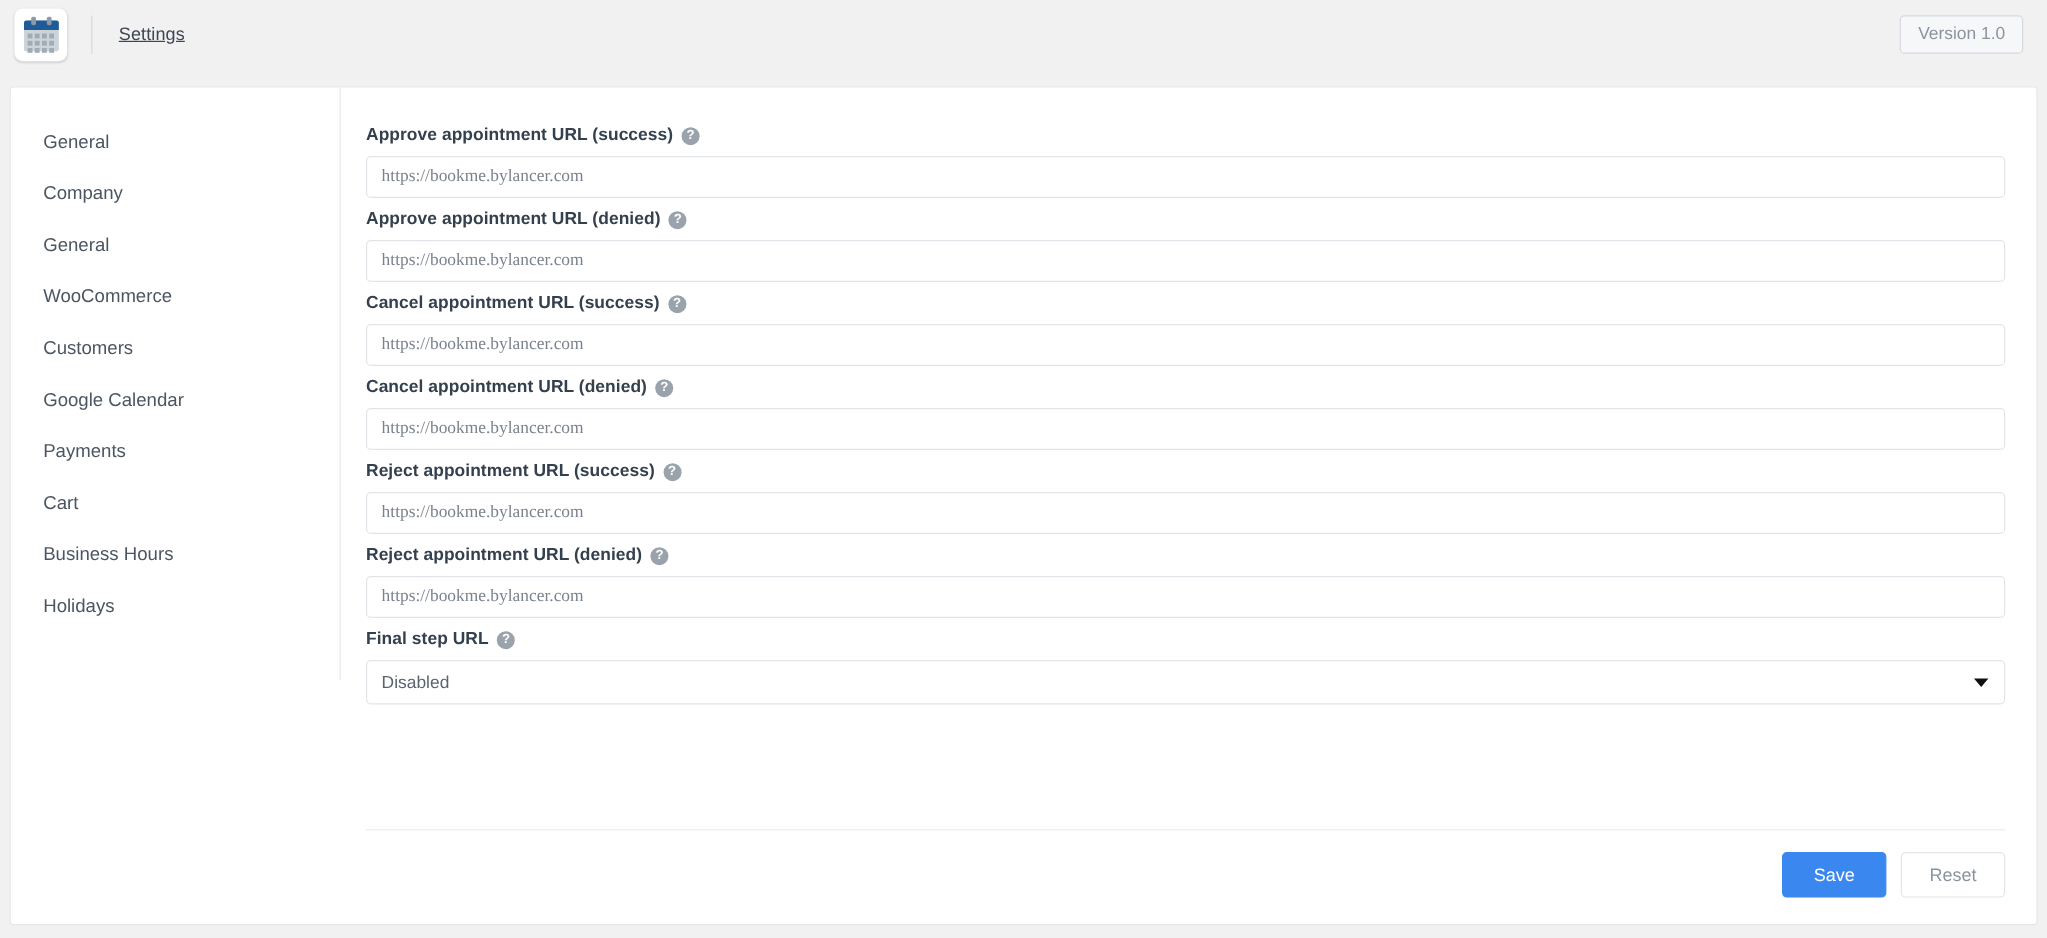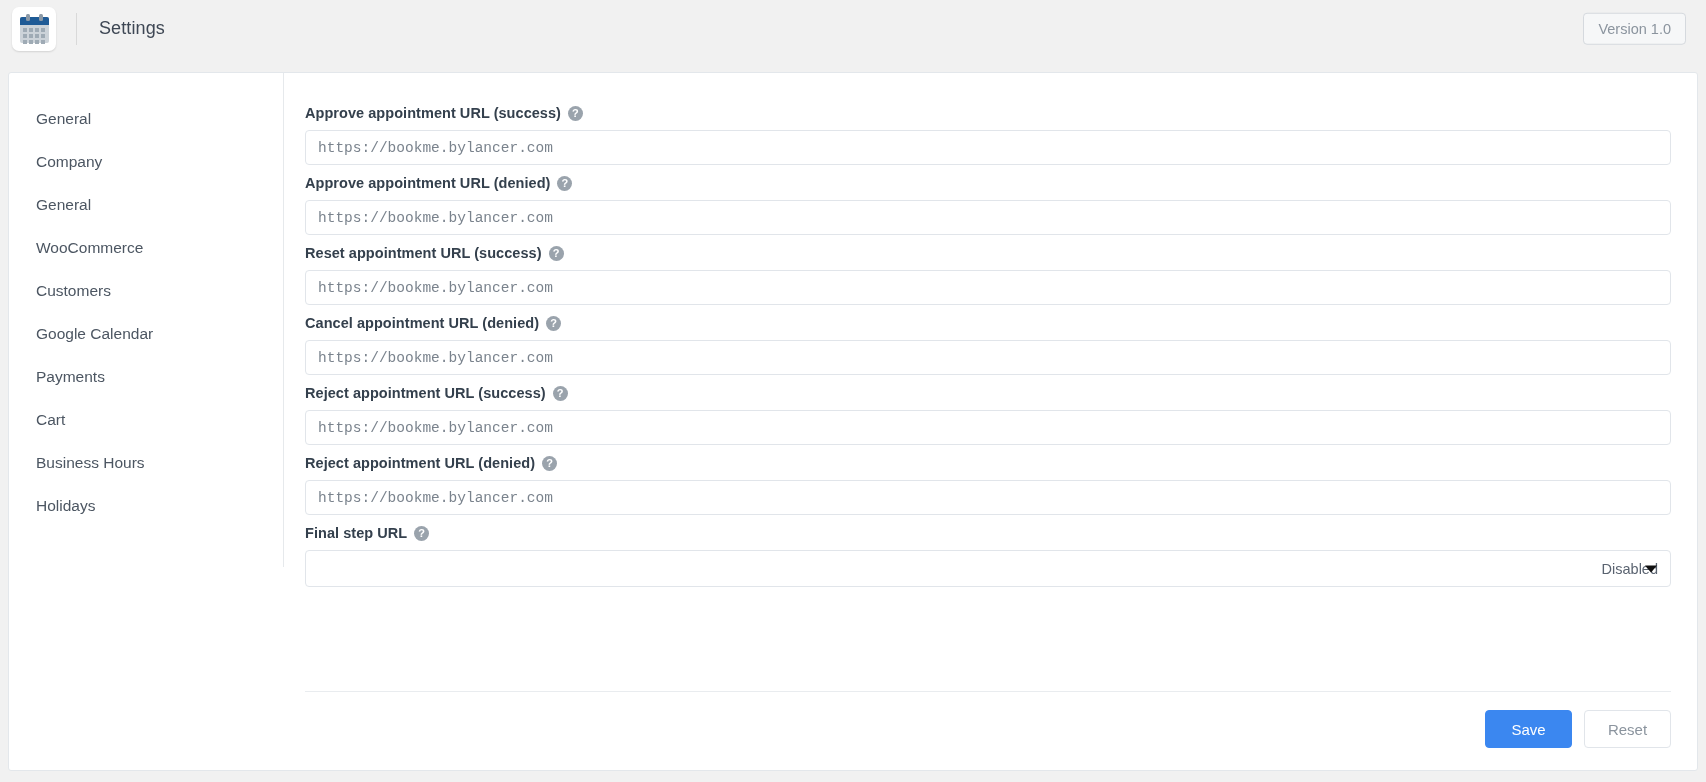--- a/index.html
+++ b/index.html
@@ -64,24 +64,25 @@
   .cal .grid i {
     display: block; width: 4px; height: 4px;
     background: #9fabb5;
   }
   .topbar-divider {
     width: 1px; height: 32px;
     background: #d9d9d9;
     margin: 0 22px 0 20px;
   }
   .page-title {
-    font-size: 18px;
+    font-size: 15px;
     color: #3e4754;
     font-weight: 400;
     letter-spacing: 0.1px;
+    text-decoration: underline;
   }
   .version-badge {
     position: absolute;
     right: 20px; top: 50%;
     transform: translateY(-50%);
     border: 1px solid #d5d9de;
     border-radius: 4px;
     background: #f6f7f8;
     color: #8b949e;
     font-size: 14.5px;
@@ -169,42 +170,41 @@
     flex: 0 0 auto;
   }
   .text-input {
     width: 100%;
     height: 35px;
     border: 1px solid #e1e5ea;
     border-radius: 4px;
     padding: 0 12px;
     font-size: 14.5px;
     color: #a16207;
-    font-family: Liberation Mono, monospace;
+    font-family: Liberation Serif, serif;
     background: #fff;
     outline: none;
   }
   .text-input::placeholder { color: #7a838d; opacity: 1; }
 
   .select-wrap { position: relative; width: 100%; }
   .select-box {
     width: 100%;
     height: 37px;
     border: 1px solid #e1e5ea;
     border-radius: 4px;
     padding: 0 12px;
     font-size: 14.5px;
     color: #5a6370;
     background: #fff;
     display: flex;
     align-items: center;
     cursor: pointer;
     appearance: none;
     font-family: "Liberation Sans", sans-serif;
-    justify-content: flex-end;
   }
   .caret {
     position: absolute;
     right: 14px; top: 50%;
     transform: translateY(-50%);
     width: 0; height: 0;
     border-left: 6px solid transparent;
     border-right: 6px solid transparent;
     border-top: 7px solid #101010;
     pointer-events: none;
@@ -325,21 +325,21 @@
     <div class="field">
       <div class="field-label">
         <span>Approve appointment URL (denied)</span>
         <span class="help-icon">?</span>
       </div>
       <input class="text-input" type="text" placeholder="https://bookme.bylancer.com" style="">
     </div>
 
     <div class="field">
       <div class="field-label">
-        <span>Reset appointment URL (success)</span>
+        <span>Cancel appointment URL (success)</span>
         <span class="help-icon">?</span>
       </div>
       <input class="text-input" type="text" placeholder="https://bookme.bylancer.com" style="">
     </div>
 
     <div class="field">
       <div class="field-label">
         <span>Cancel appointment URL (denied)</span>
         <span class="help-icon">?</span>
       </div>

